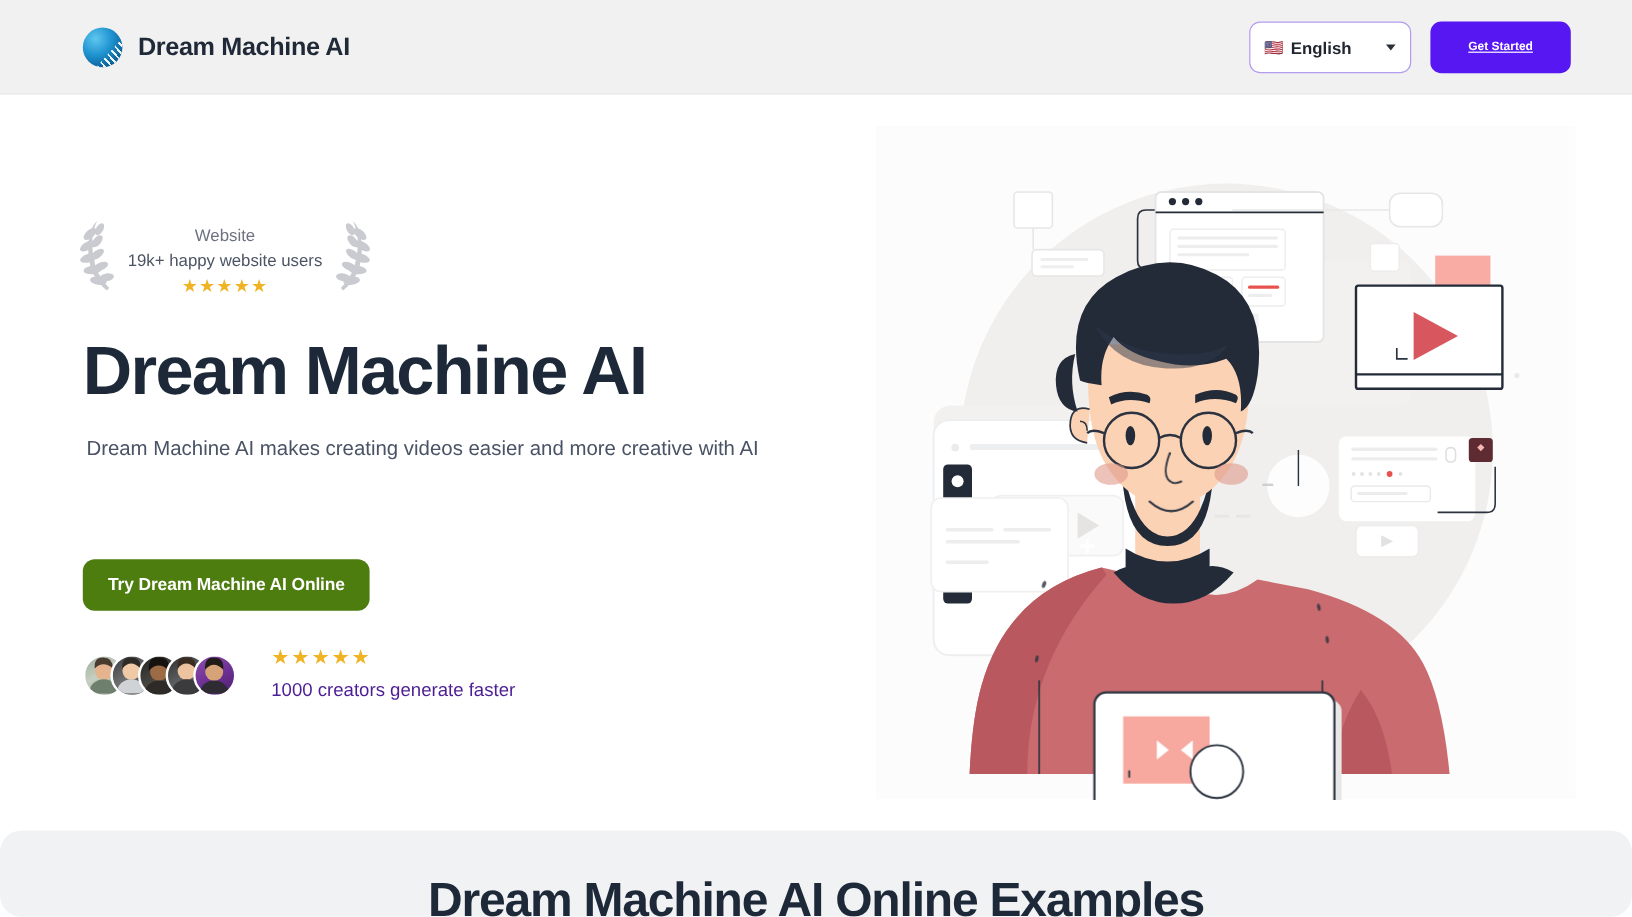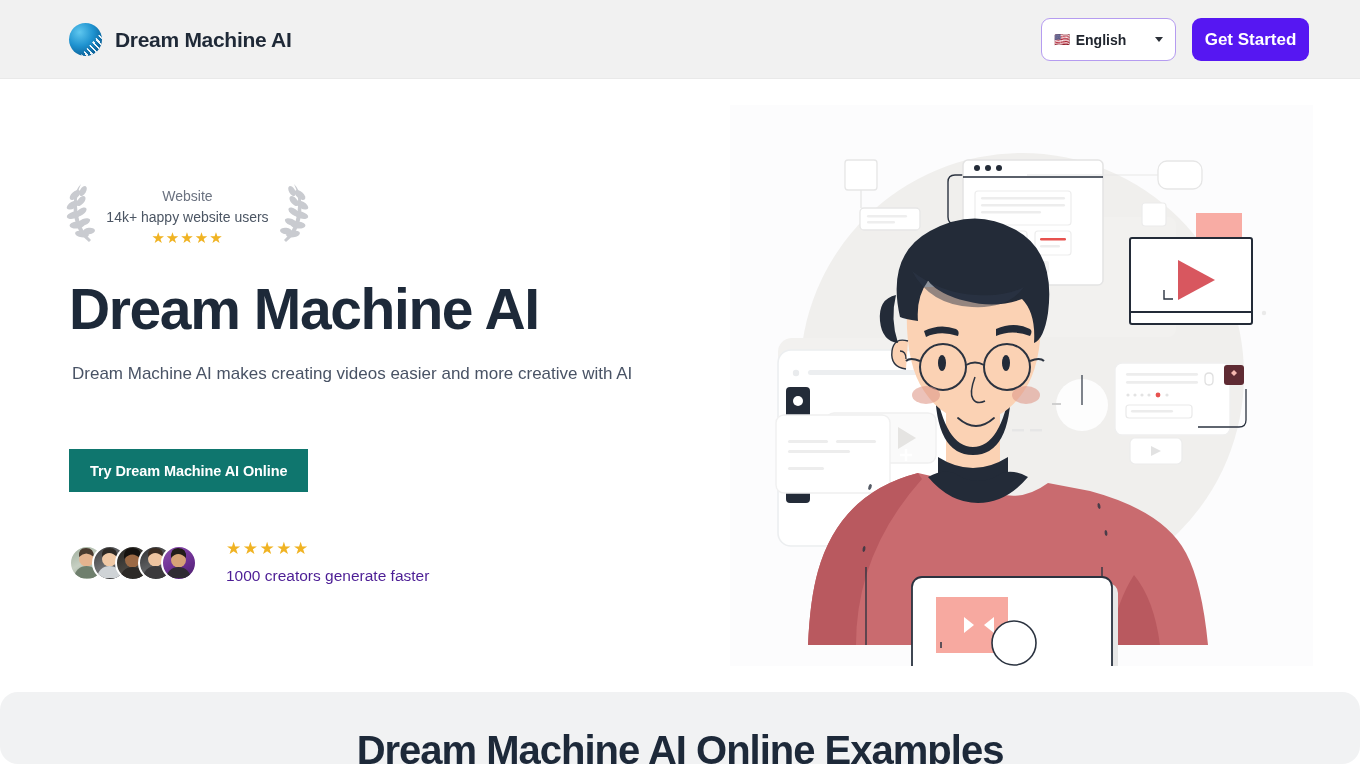--- a/index.html
+++ b/index.html
@@ -61,22 +61,22 @@
   .caret{
     width:0;height:0;border-left:4.5px solid transparent;
     border-right:4.5px solid transparent;border-top:5.5px solid #2b3038;
   }
 
   .btn-started{
     position:absolute; right:51px; top:18px;
     width:117px; height:43px; border-radius:9px;
     background:#5617f2; border:none; color:#ffffff;
     font-family:"Liberation Sans", sans-serif;
-    font-size:17px; font-weight:bold; cursor:pointer;
-    display:flex; align-items:center; justify-content:center;
+    font-size:10px; font-weight:bold; cursor:pointer;
+    display:flex; align-items:center; justify-content:center;text-decoration:underline;
   }
 
   
   .hero{
     position:absolute; top:79px; left:0; width:1360px; height:613px;
     background:#ffffff;
   }
   .hero-art-bg{
     position:absolute; left:730px; top:26px; width:583px; height:561px;
     background:#fcfcfd;
@@ -107,23 +107,23 @@
   .hero-title{
     position:absolute; left:69px; top:200px;
     font-size:57px; font-weight:bold; color:#1d2939;
     letter-spacing:-1.4px; line-height:1.08;
   }
   .hero-sub{
     position:absolute; left:72px; top:280px; width:590px;
     font-size:17px; color:#495365; line-height:1.72;
   }
   .btn-try{
-    position:absolute; left:69px; top:370px;
-    height:43px; padding:0 21px; border-radius:0;
-    background:#0f766e; border:none; color:#ffffff;
+    position:absolute; left:69px; top:387px;
+    height:43px; padding:0 21px; border-radius:10px;
+    background:#4d7c0f; border:none; color:#ffffff;
     font-family:"Liberation Sans", sans-serif;
     font-size:14.5px; font-weight:bold; cursor:pointer;
     display:flex; align-items:center; justify-content:center;
     letter-spacing:-.1px;
   }
 
   .social{
     position:absolute; left:69px; top:461px;
     display:flex; align-items:center;
   }
@@ -372,21 +372,21 @@
         <ellipse cx="12" cy="43" rx="7.5" ry="3.5" transform="rotate(-6 12 43)"></ellipse>
         <ellipse cx="17" cy="52" rx="7" ry="3.4" transform="rotate(8 17 52)"></ellipse>
         <ellipse cx="18" cy="9" rx="5.5" ry="3" transform="rotate(-60 18 9)"></ellipse>
         <ellipse cx="16" cy="19" rx="6" ry="3.2" transform="rotate(-50 16 19)"></ellipse>
         <ellipse cx="16" cy="30" rx="6.5" ry="3.2" transform="rotate(-36 16 30)"></ellipse>
         <ellipse cx="19" cy="40" rx="6.5" ry="3.2" transform="rotate(-22 19 40)"></ellipse>
         <ellipse cx="24" cy="49" rx="6" ry="3.2" transform="rotate(-8 24 49)"></ellipse>
       </g>
     </svg>
     <div class="badge-title">Website</div>
-    <div class="badge-sub">14k+ happy website users</div>
+    <div class="badge-sub">19k+ happy website users</div>
     <div class="badge-stars">★★★★★</div>
   </div>
 
   <h1 class="hero-title">Dream Machine AI</h1>
   <p class="hero-sub">Dream Machine AI makes creating videos easier and more creative with AI</p>
   <button class="btn-try">Try Dream Machine AI Online</button>
 
   <div class="social">
     <div class="avatars">
       <div class="av" style="background:linear-gradient(150deg,#9fae9c 0%,#c6cfc2 45%,#8b9a88 100%)">

